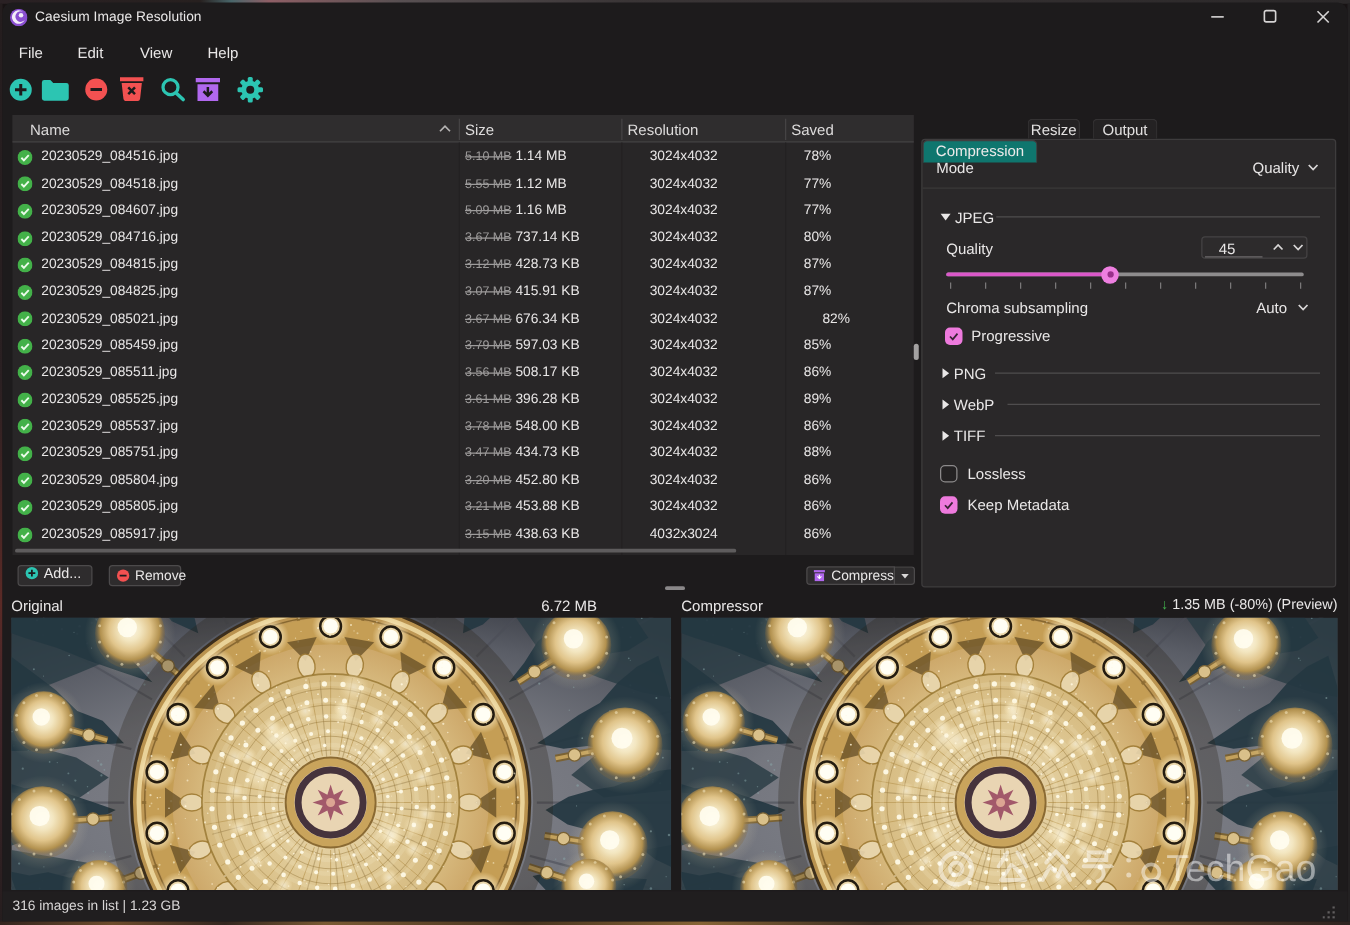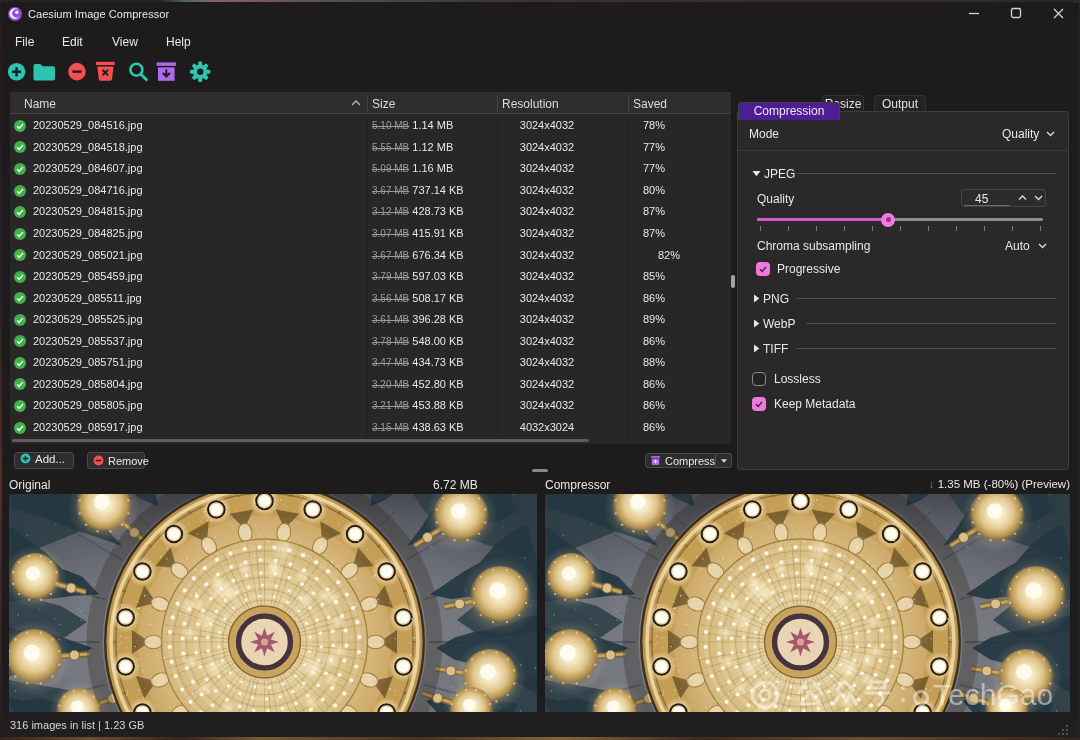--- a/index.html
+++ b/index.html
@@ -9,21 +9,21 @@
 <div class="ab" style="left:0;top:0;width:1080px;height:3px;background:linear-gradient(90deg,#2a2124 0,#27201f 160px,#49666a 185px,#8f5f66 215px,#7c5a5e 250px,#585052 320px,#3a3536 500px,#322e2f 800px,#2b2829 1080px)"></div>
 <div class="ab" style="left:0;top:737px;width:1080px;height:3px;background:linear-gradient(90deg,#33241e 0,#6e4c2c 90px,#33261f 180px,#7a5a33 260px,#46331f 420px,#876435 560px,#3a2c22 700px,#6b4e2d 860px,#2e2320 1080px)"></div>
 <div class="ab" style="left:0;top:3px;width:2px;height:734px;background:linear-gradient(180deg,#241d1e 0,#2a2022 300px,#5a2a26 480px,#43262a 560px,#241d1e 740px)"></div>
 <div class="ab" style="left:1078px;top:3px;width:2px;height:734px;background:#232122"></div>
 <div id="win"></div>
 <svg class="ab" style="left:8px;top:7px" width="14" height="14" viewBox="0 0 14 14">
 <circle cx="7" cy="7" r="7" fill="#8a4fd0"></circle>
 <path d="M10.5,2.6 a5.4,5.4 0 1 0 1.4,6.2 a4.2,4.2 0 1 1 -1.4,-6.2 Z" fill="#f2ecf8"></path>
 <circle cx="8.8" cy="5.2" r="1.8" fill="#f2ecf8"></circle>
 </svg>
-<div class="t" style="left:28px;top:7.5px;font-size:11px;letter-spacing:0.05px">Caesium Image Compressor</div>
+<div class="t" style="left:28px;top:7.5px;font-size:11px;letter-spacing:0.05px">Caesium Image Resolution</div>
 <svg class="ab" style="left:960px;top:4px" width="112" height="20" viewBox="0 0 112 20">
 <path d="M9,9.5 h10" stroke="#d5d3d3" stroke-width="1.3"></path>
 <rect x="51.5" y="4.5" width="9" height="9" rx="1.5" fill="none" stroke="#d5d3d3" stroke-width="1.3"></rect>
 <path d="M94,5 l9,9 M103,5 l-9,9" stroke="#d5d3d3" stroke-width="1.3"></path>
 </svg>
 <div class="t" style="left:15px;top:35px;font-size:12px">File</div>
 <div class="t" style="left:62px;top:35px;font-size:12px">Edit</div>
 <div class="t" style="left:112px;top:35px;font-size:12px">View</div>
 <div class="t" style="left:166px;top:35px;font-size:12px">Help</div>
 <svg class="ab" style="left:0;top:60px" width="225" height="24" viewBox="0 0 225 24">
@@ -203,21 +203,21 @@
       <rect x="3.2" y="6.6" width="13.6" height="11.4" fill="#b168ee"></rect>
       <path d="M10,8.6 v5.4 M7,11.2 l3,3 l3,-3" stroke="#fff" stroke-width="1.7" fill="none"></path>
     </svg>Compress</div>
 <div style="position:absolute;background:#2e2c2d;border:1px solid #4c4a4b;border-radius:3px;display:flex;align-items:center;color:#e9e7e7;left:716px;top:453px;width:16px;height:15px;border-left:none;border-radius:0 3px 3px 0;justify-content:center">
     <svg width="8" height="6" viewBox="0 0 8 6">
       <path d="M1,1.2 L4,4.8 L7,1.2 Z" fill="#d9d7d7"></path>
     </svg>
   </div>
 <div class="ab" style="left:532px;top:469px;width:16px;height:3px;border-radius:2px;background:#8a8889"></div>
 <div class="ab" style="left:737px;top:111px;width:332px;height:359px;background:#2a2829;border:1px solid #3e3c3d;border-radius:3px"></div>
-<div class="ab" style="left:738px;top:102px;width:102px;height:18px;background:#4c1d95;border:1px solid #413f40;border-bottom:none;border-radius:4px 4px 0 0;z-index:3;color:#eceaea;font-size:12px;text-align:center;line-height:17px">Compression</div>
+<div class="ab" style="left:738px;top:112px;width:92px;height:18px;background:#0f766e;border:1px solid #413f40;border-bottom:none;border-radius:4px 4px 0 0;z-index:3;color:#eceaea;font-size:12px;text-align:center;line-height:17px">Compression</div>
 <div class="ab" style="left:822px;top:95px;width:42px;height:16px;background:#242223;border:1px solid #343233;border-bottom:none;border-radius:4px 4px 0 0;color:#e2e0e0;font-size:12px;text-align:center;line-height:16px">Resize</div>
 <div class="ab" style="left:874px;top:95px;width:52px;height:16px;background:#242223;border:1px solid #343233;border-bottom:none;border-radius:4px 4px 0 0;color:#e2e0e0;font-size:12px;text-align:center;line-height:16px">Output</div>
 <div class="t" style="left:749px;top:127px;font-size:12px">Mode</div>
 <div class="t" style="left:1002px;top:127px;font-size:12px">Quality</div>
 <svg class="ab" style="left:1046px;top:131px" width="9" height="6" viewBox="0 0 9 6">
     <path d="M1,1 L4.5,4.6 L8,1" stroke="#d8d6d6" stroke-width="1.4" fill="none"></path>
   </svg>
 <div class="ab" style="left:738px;top:150px;width:330px;height:1px;background:#3a3839"></div>
 <svg class="ab" style="left:752px;top:170px" width="9" height="7" viewBox="0 0 9 7">
     <path d="M0.5,1 h8 L4.5,6.3 Z" fill="#e9e7e7"></path>

